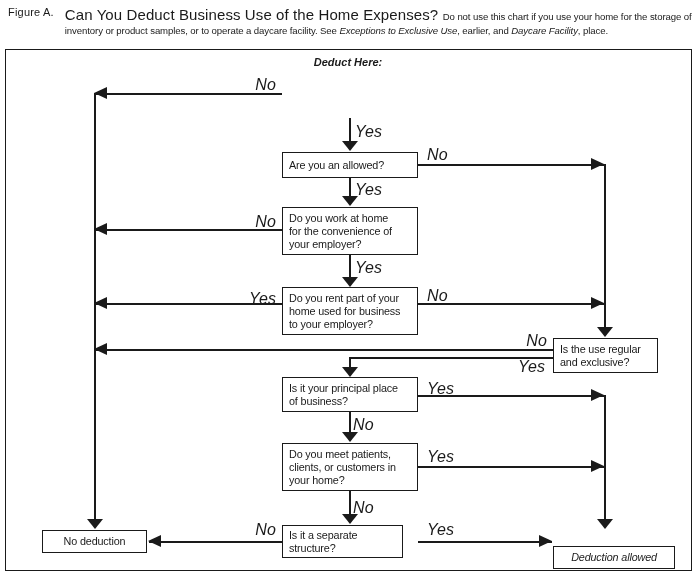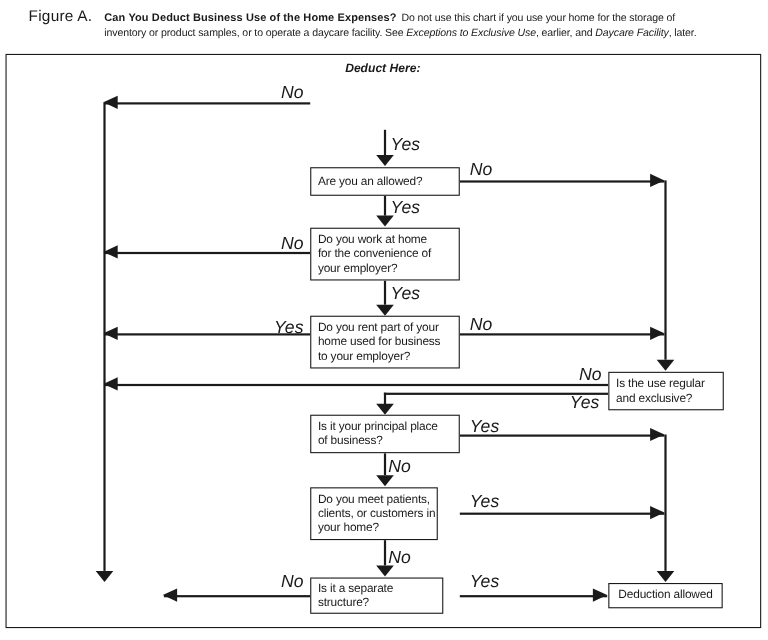--- a/index.html
+++ b/index.html
@@ -1,23 +1,23 @@
 <!DOCTYPE html>
 <html><head>
 <meta charset="utf-8">
 <style>
   html,body{margin:0;padding:0;background:#ffffff;}
   #page{position:relative;width:698px;height:582px;background:#ffffff;
         font-family:"Liberation Sans","DejaVu Sans",sans-serif;color:#1a1a1a;overflow:hidden;}
 
   
   .hdr{position:absolute;left:8px;top:6px;display:flex;align-items:flex-start;}
-  .fig-label{font-size:14px;margin-right:11px;white-space:nowrap;letter-spacing:0.2px;margin-left:18px;}
+  .fig-label{font-size:11px;margin-right:11px;white-space:nowrap;letter-spacing:0.2px;}
   .hdr-line1{white-space:nowrap;}
-  .hdr-title{font-weight:bold;font-size:10px;letter-spacing:0.1px;}
+  .hdr-title{font-weight:normal;font-size:15px;letter-spacing:0.1px;}
   .hdr-note{font-size:9.6px;letter-spacing:-0.1px;}
   .hdr-line2{margin-top:1px;}
 
   
   .frame{position:absolute;left:5px;top:49px;width:687px;height:522px;
          border:1.5px solid #1a1a1a;box-sizing:border-box;}
 
   
   .node{position:absolute;border:1.5px solid #1a1a1a;background:#fff;box-sizing:border-box;
         display:flex;align-items:center;font-size:10.8px;line-height:13px;
@@ -46,45 +46,46 @@
 
 <div id="page">
 
   <div class="hdr">
     <span class="fig-label">Figure A.</span>
     <div>
       <div class="hdr-line1">
         <span class="hdr-title">Can You Deduct Business Use of the Home Expenses?</span>
         <span class="hdr-note">Do not use this chart if you use your home for the storage of</span>
       </div>
-      <div class="hdr-line2 hdr-note"><span>inventory or product samples, or to operate a daycare facility. See </span><i>Exceptions to Exclusive Use</i><span>, earlier, and </span><i>Daycare Facility</i><span>, later.</span></div>
+      <div class="hdr-line2 hdr-note"><span>inventory or product samples, or to operate a daycare facility. See </span><i>Exceptions to Exclusive Use</i><span>, earlier, and </span><i>Daycare Facility</i><span>, place.</span></div>
     </div>
   </div>
 
   <div class="frame"></div>
 
   <div class="start">Deduct Here:</div>
 
   <div class="node" style="left:282px;top:152px;width:136px;height:26px;">Are you an allowed?</div>
   <div class="node" style="left:282px;top:207px;width:136px;height:48px;">Do you work at home
 for the convenience of
 your employer?</div>
   <div class="node" style="left:282px;top:287px;width:136px;height:48px;">Do you rent part of your
 home used for business
 to your employer?</div>
   <div class="node" style="left:553px;top:338px;width:105px;height:35px;">Is the use regular
 and exclusive?</div>
   <div class="node" style="left:282px;top:377px;width:136px;height:35px;">Is it your principal place
 of business?</div>
-  <div class="node" style="left:282px;top:443px;width:116px;height:48px;">Do you meet patients,
+  <div class="node" style="left:282px;top:443px;width:136px;height:48px;">Do you meet patients,
 clients, or customers in
 your home?</div>
   <div class="node" style="left:282px;top:525px;width:121px;height:33px;">Is it a separate
 structure?</div>
-  <div class="node terminal" style="left:553px;top:530px;width:104px;height:23px;">Deduction allowed</div>
+  <div class="node terminal" style="left:42px;top:530px;width:105px;height:23px;">No deduction</div>
+  <div class="node terminal" style="left:553px;top:546px;width:122px;height:23px;font-style:italic;">Deduction allowed</div>
 
   <div class="vline" style="left:94px;top:93px;height:426px;"></div>
   <div class="arr arr-down" style="left:87px;top:519px;"></div>
 
   <div class="hline" style="left:95px;top:93px;width:187px;"></div>
   <div class="arr arr-left" style="left:94px;top:87px;"></div>
 
   <div class="hline" style="left:95px;top:229px;width:187px;"></div>
   <div class="arr arr-left" style="left:94px;top:223px;"></div>
 

